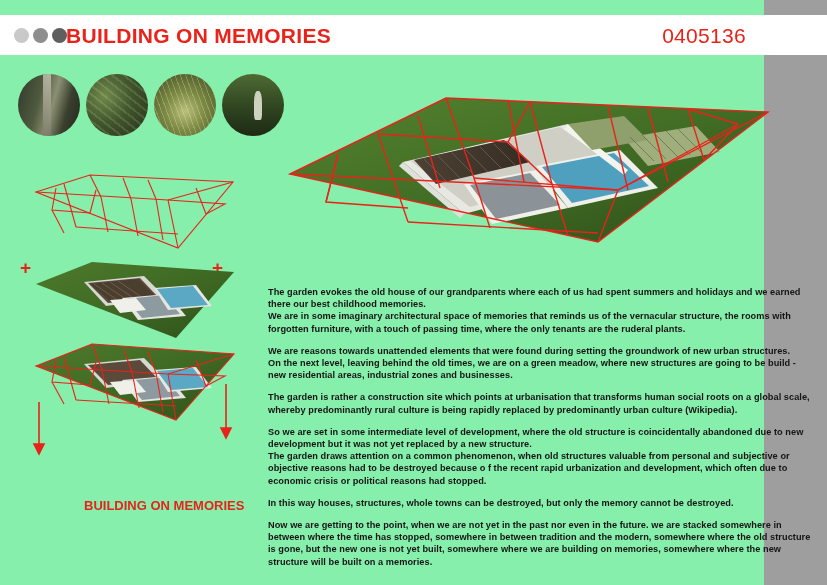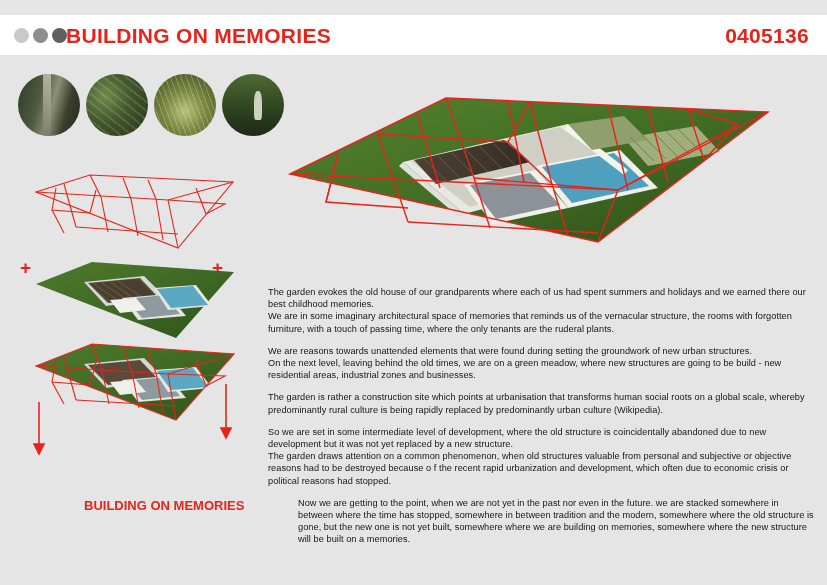--- a/index.html
+++ b/index.html
@@ -10,23 +10,23 @@
     width: 827px;
     height: 585px;
     background: #9e9e9e;
     font-family: "Liberation Sans", sans-serif;
     overflow: hidden;
     position: relative;
   }
   .page {
     position: absolute;
     left: 0; top: 0;
-    width: 827px;
+    width: 764px;
     height: 585px;
-    background: #e5e5e5;
+    background: #86efac;
   }
   
   .header-band {
     position: absolute;
     left: 0; top: 15px;
     width: 827px;
     height: 40px;
     background: #ffffff;
   }
   .dots {
@@ -48,21 +48,21 @@
     font-size: 21px;
     font-weight: bold;
     color: #e8231a;
     letter-spacing: 0.3px;
     white-space: nowrap;
   }
   .project-code {
     position: absolute;
     right: 18px; top: 24px;
     font-size: 21px;
-    font-weight: bold;
+    font-weight: normal;
     color: #e8231a;
     letter-spacing: 0.3px;
   }
   
   .photo-row {
     position: absolute;
     left: 18px; top: 74px;
     display: flex;
     gap: 6px;
   }
@@ -143,26 +143,26 @@
     width: 545px; height: 200px;
   }
 
   
   .body-text {
     position: absolute;
     left: 268px; top: 286px;
     width: 548px;
     color: #151515;
     font-size: 9.2px;
-    font-weight: normal;
+    font-weight: bold;
     line-height: 12.2px;
     letter-spacing: 0.05px;
   }
   .body-text p { margin: 0 0 10px 0; }
-  .body-text p:last-child { margin-bottom: 0; margin-left: 30px; }
+  .body-text p:last-child { margin-bottom: 0; }
 
   
   svg { display: block; }
 </style>
 </head>
 <body>
 
 <div class="page">
 
   <div class="header-band"></div>
@@ -356,16 +356,17 @@
   </div>
 
   <div class="body-text">
     <p style="white-space:pre-line">The garden evokes the old house of our grandparents where each of us had spent summers and holidays and we earned there our best childhood memories.
 We are in some imaginary architectural space of memories that reminds us of the vernacular structure, the rooms with forgotten furniture, with a touch of passing time, where the only tenants are the ruderal plants.</p>
     <p style="white-space:pre-line">We are reasons towards unattended elements that were found during setting the groundwork of new urban structures.
 On the next level, leaving behind the old times, we are on a green meadow, where new structures are going to be build - new residential areas, industrial zones and businesses.</p>
     <p style="white-space:pre-line">The garden is rather a construction site which points at urbanisation that transforms human social roots on a global scale, whereby predominantly rural culture is being rapidly replaced by predominantly urban culture (Wikipedia).</p>
     <p style="white-space:pre-line">So we are set in some intermediate level of development, where the old structure is coincidentally abandoned due to new development but it was not yet replaced by a new structure.
 The garden draws attention on a common phenomenon, when old structures valuable from personal and subjective or objective reasons had to be destroyed because o  f the recent rapid urbanization and development, which often due to economic crisis or political reasons had stopped.</p>
+    <p style="white-space:pre-line">In this way houses, structures, whole towns can be destroyed, but only the memory cannot be destroyed.</p>
     <p style="white-space:pre-line">Now we are getting to the point, when we are not yet in the past nor even in the future. we are stacked somewhere in between where the time has stopped, somewhere in between tradition and the modern, somewhere where the old structure is gone, but the new one is not yet built, somewhere where we are building on memories, somewhere where the new structure will be built on a memories.</p>
   </div>
 
 </div>
 
 </body></html>

